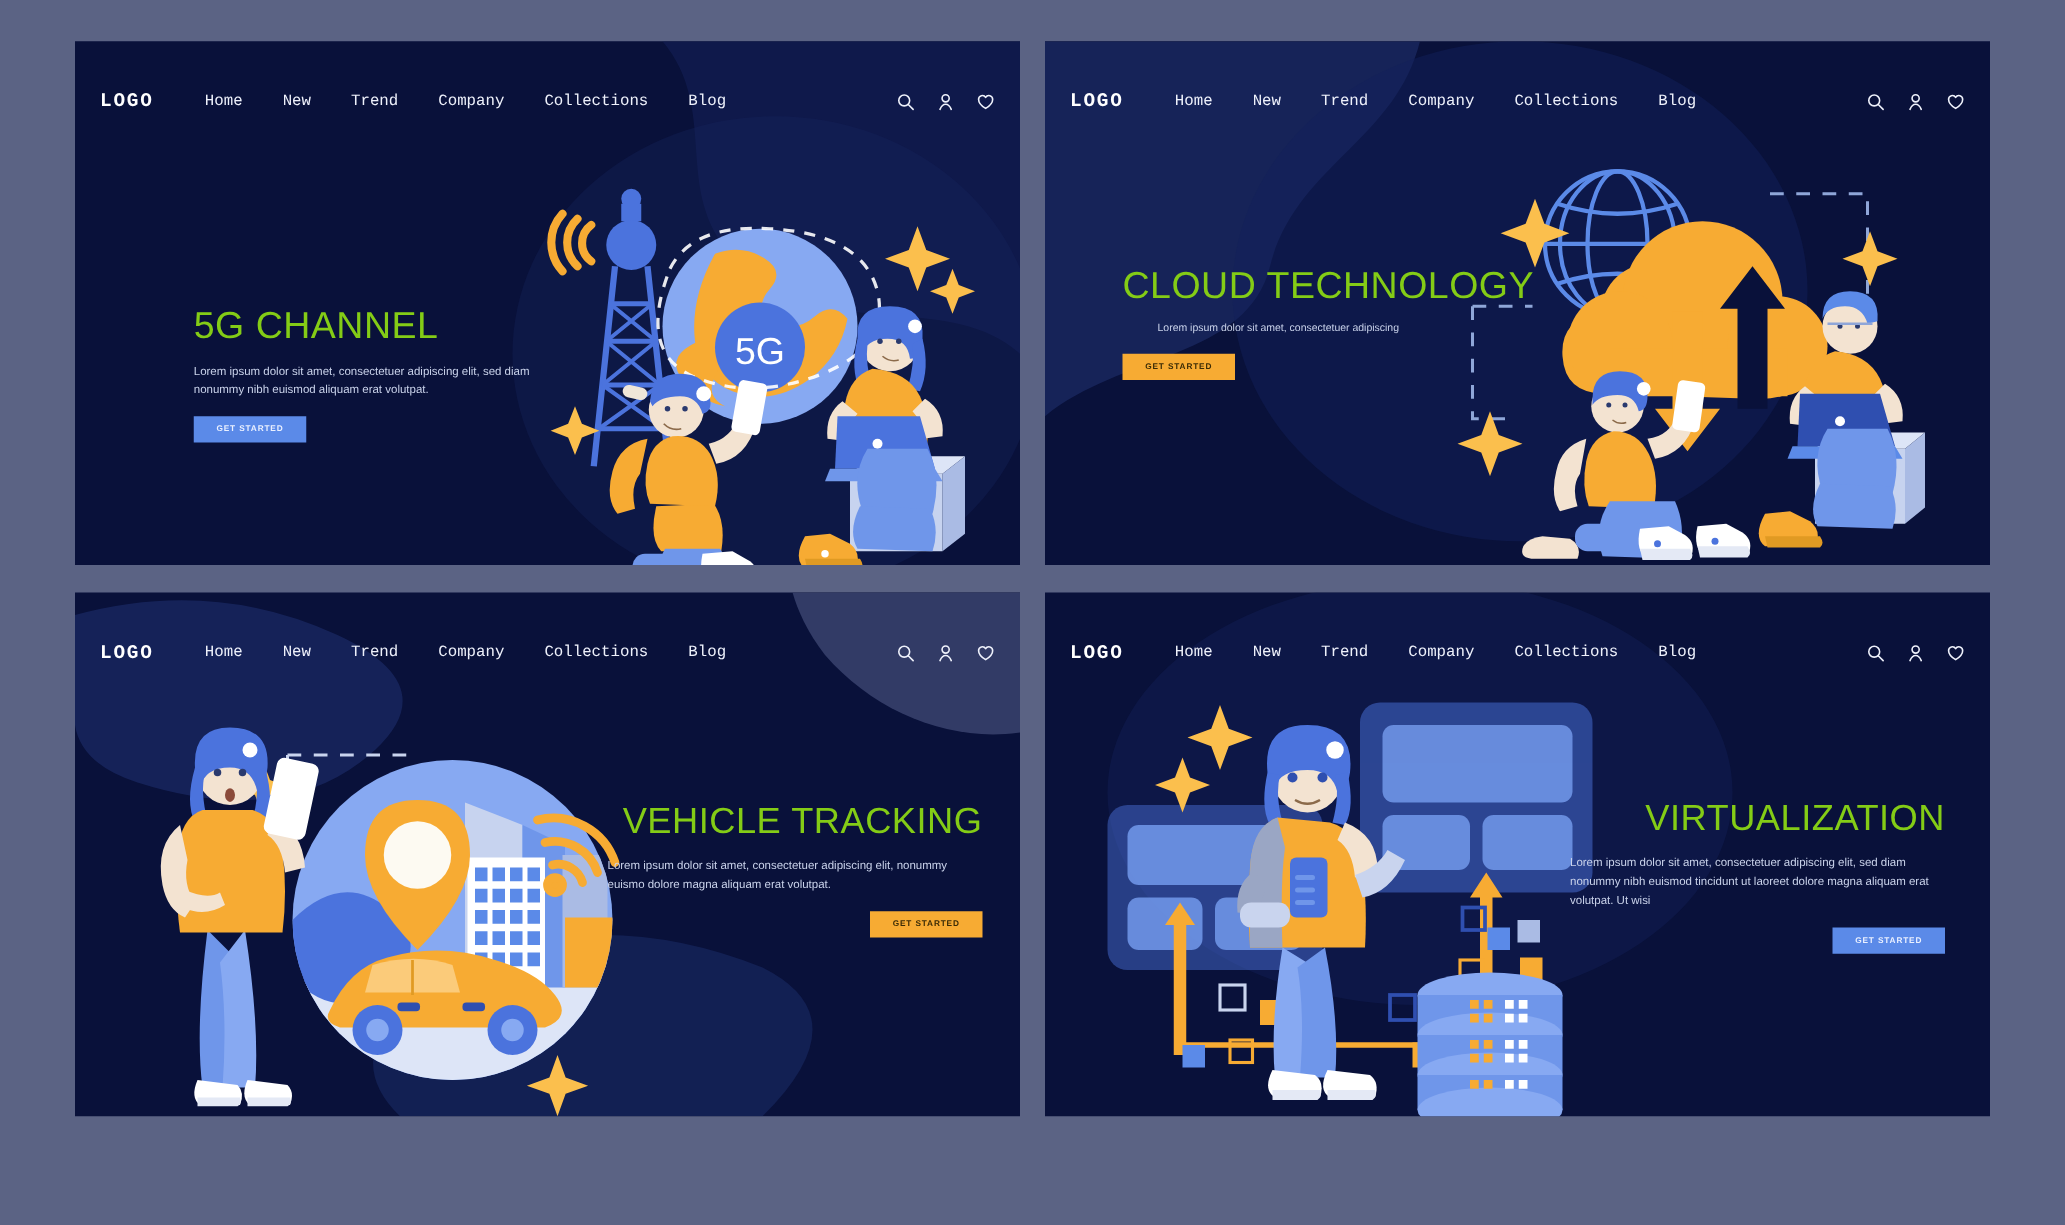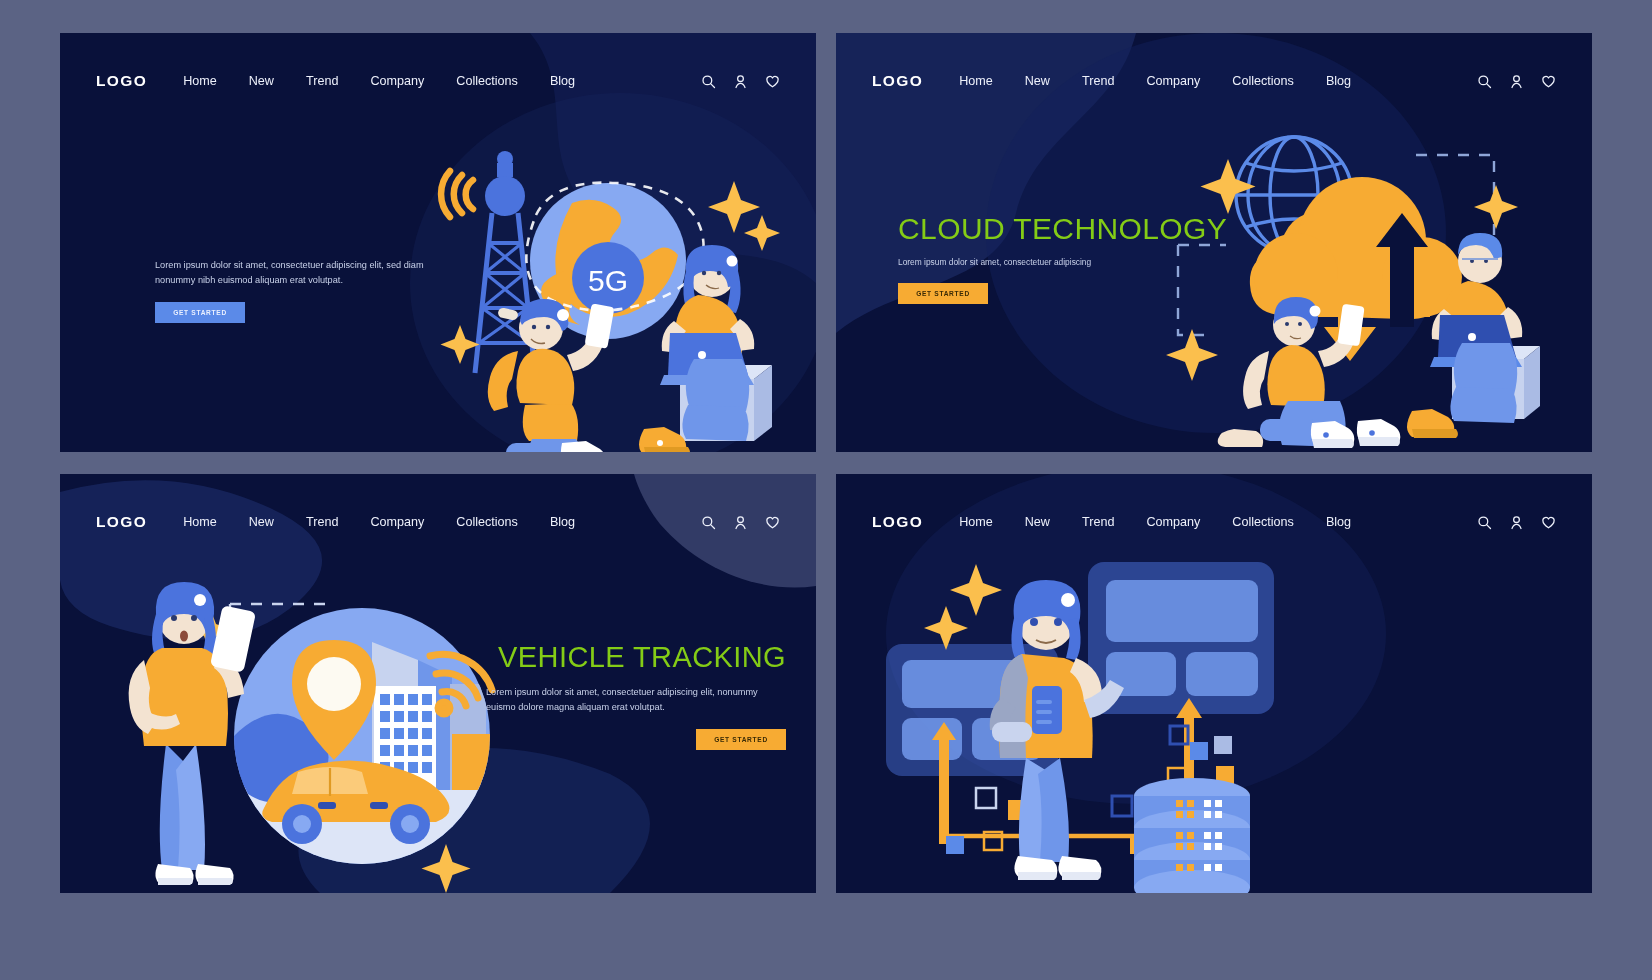--- a/index.html
+++ b/index.html
@@ -24,22 +24,23 @@
     position:relative;
     background:#09113a;
     overflow:hidden;
   }
   .blob { position:absolute; pointer-events:none; }
 
   
   .nav {
     position:absolute; top:0; left:0; right:0; height:96px;
     display:flex; align-items:center;
-    padding:0 36px;
+    padding:0 20px;
     z-index:8;
+    font-family:Liberation Mono, monospace;
   }
   .logo {
     color:#ffffff; font-size:15.5px; font-weight:bold;
     letter-spacing:1.4px;
   }
   .menu {
     display:flex; gap:32px; align-items:center;
     margin-left:auto; margin-right:auto;
     transform:translateX(-18px);
   }
@@ -67,21 +68,21 @@
     color:#ffffff;
   }
   .btn.blue   { background:#5b8ae8; color:#eaf0ff; }
   .btn.orange { background:#f7ab33; color:#3a2b06; }
 
   
   #copy-5g    { left:95px; top:212px; width:270px; }
   #copy-5g h1 { font-size:30px; }
   #copy-cloud { left:857px; top:213px; width:300px; }
   #copy-cloud h1 { font-size:30px; }
-  #copy-cloud p { font-size:8.4px; margin-top:11px; }
+  #copy-cloud p { font-size:8.4px; margin-top:11px;margin-left:28px; }
   #copy-vehicle { right:38px; top:650px; width:300px; text-align:right; }
   #copy-vehicle h1 { font-size:29px; }
   #copy-virtual { right:42px; top:648px; width:300px; text-align:right; }
   #copy-virtual h1 { font-size:29px; }
   .copy.right .btn { margin-left:auto; }
   .copy.right { display:flex; flex-direction:column; align-items:flex-end; }
   .copy.right p { text-align:left; }
 
   svg.art { position:absolute; overflow:visible; }
 </style>
@@ -115,20 +116,21 @@
             <circle cx="10" cy="6.2" r="3.8"></circle>
             <path d="M4 18c1.6-4 4-5.4 6-5.4S14.4 14 16 18" stroke-linecap="round"></path>
           </svg>
         <svg width="15" height="15" viewBox="0 0 20 20" fill="none" stroke="#eef1fb" stroke-width="1.7">
             <path d="M10 17S2.5 12.4 2.5 7.4A4 4 0 0 1 10 5.3 4 4 0 0 1 17.5 7.4C17.5 12.4 10 17 10 17Z" stroke-linejoin="round"></path>
           </svg>
       </div>
     </div>
 
     <div class="copy" id="copy-5g">
+      <h1>5G CHANNEL</h1>
       <p>Lorem ipsum dolor sit amet, consectetuer adipiscing elit, sed diam nonummy nibh euismod aliquam erat volutpat.</p>
       <div class="btn blue">GET STARTED</div>
     </div>
 
     <svg class="art" style="left:352px;top:110px;" width="360" height="305" viewBox="0 0 360 305">
 
       <g fill="none" stroke="#f7ab33" stroke-width="6.5" stroke-linecap="round">
         <path d="M38 28 A34 34 0 0 0 38 74"></path>
         <path d="M50 32 A26 26 0 0 0 50 70"></path>
         <path d="M61 37 A18 18 0 0 0 61 66"></path>
@@ -499,20 +501,25 @@
         <svg width="15" height="15" viewBox="0 0 20 20" fill="none" stroke="#eef1fb" stroke-width="1.7">
             <circle cx="10" cy="6.2" r="3.8"></circle>
             <path d="M4 18c1.6-4 4-5.4 6-5.4S14.4 14 16 18" stroke-linecap="round"></path>
           </svg>
         <svg width="15" height="15" viewBox="0 0 20 20" fill="none" stroke="#eef1fb" stroke-width="1.7">
             <path d="M10 17S2.5 12.4 2.5 7.4A4 4 0 0 1 10 5.3 4 4 0 0 1 17.5 7.4C17.5 12.4 10 17 10 17Z" stroke-linejoin="round"></path>
           </svg>
       </div>
     </div>
 
+    <div class="copy right" id="copy-virtual" style="right:36px;top:166px;">
+      <h1>VIRTUALIZATION</h1>
+      <p>Lorem ipsum dolor sit amet, consectetuer adipiscing elit, sed diam nonummy nibh euismod tincidunt ut laoreet dolore magna aliquam erat volutpat. Ut wisi</p>
+      <div class="btn blue">GET STARTED</div>
+    </div>
 
     <svg class="art" style="left:44px;top:70px;" width="400" height="340" viewBox="0 0 400 340">
 
       <g opacity=".92">
         <rect x="208" y="18" width="186" height="152" rx="16" fill="#4b73dd" opacity=".55"></rect>
         <rect x="226" y="36" width="152" height="62" rx="9" fill="#6f96ea"></rect>
         <rect x="226" y="108" width="70" height="44" rx="9" fill="#6f96ea"></rect>
         <rect x="306" y="108" width="72" height="44" rx="9" fill="#6f96ea"></rect>
       </g>
 

